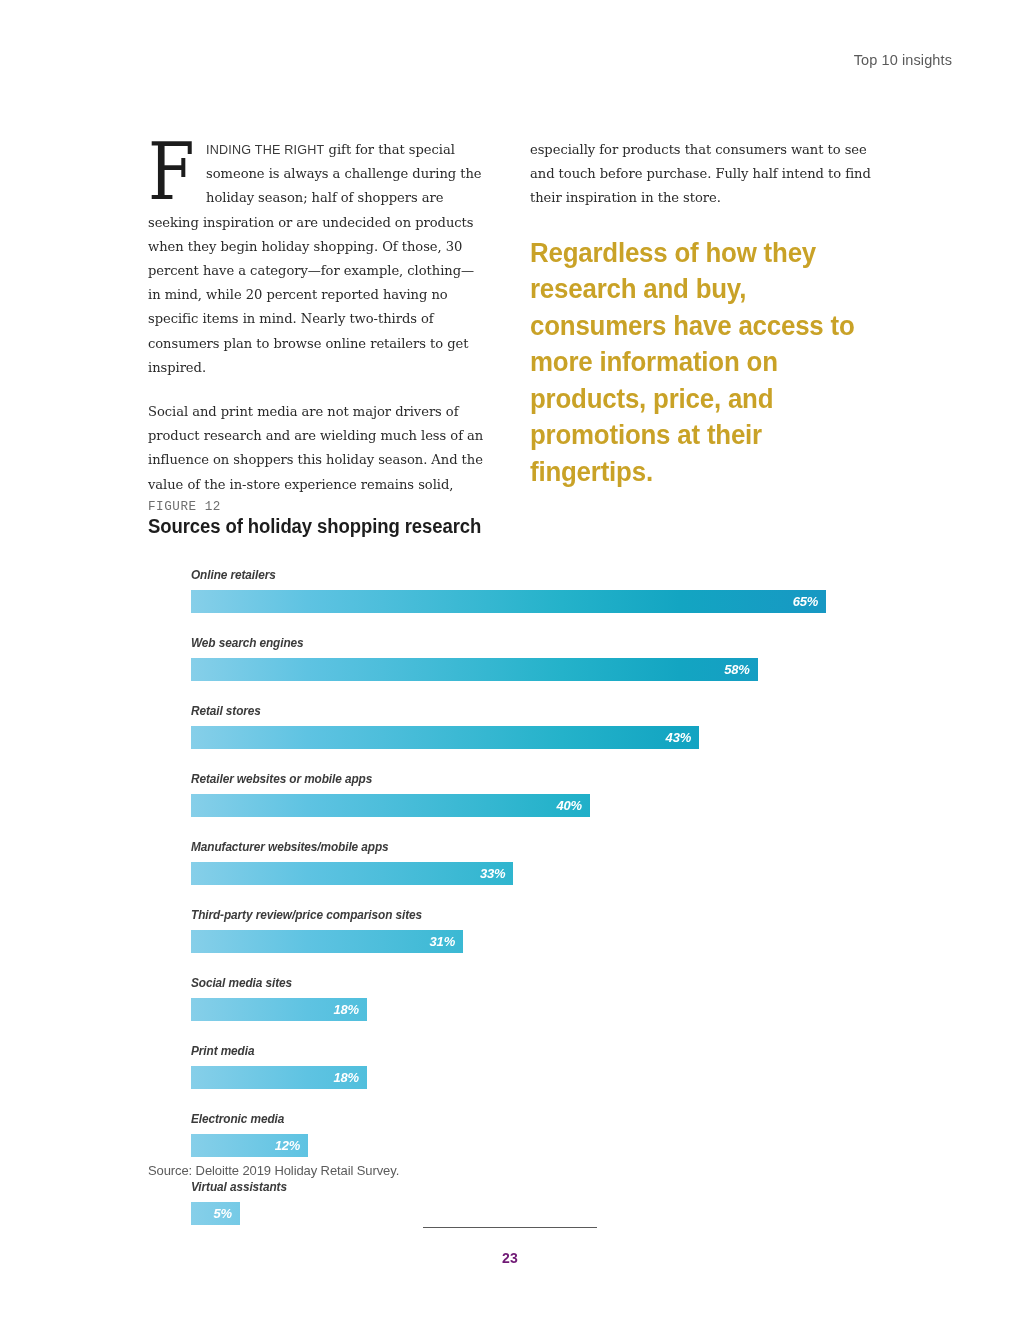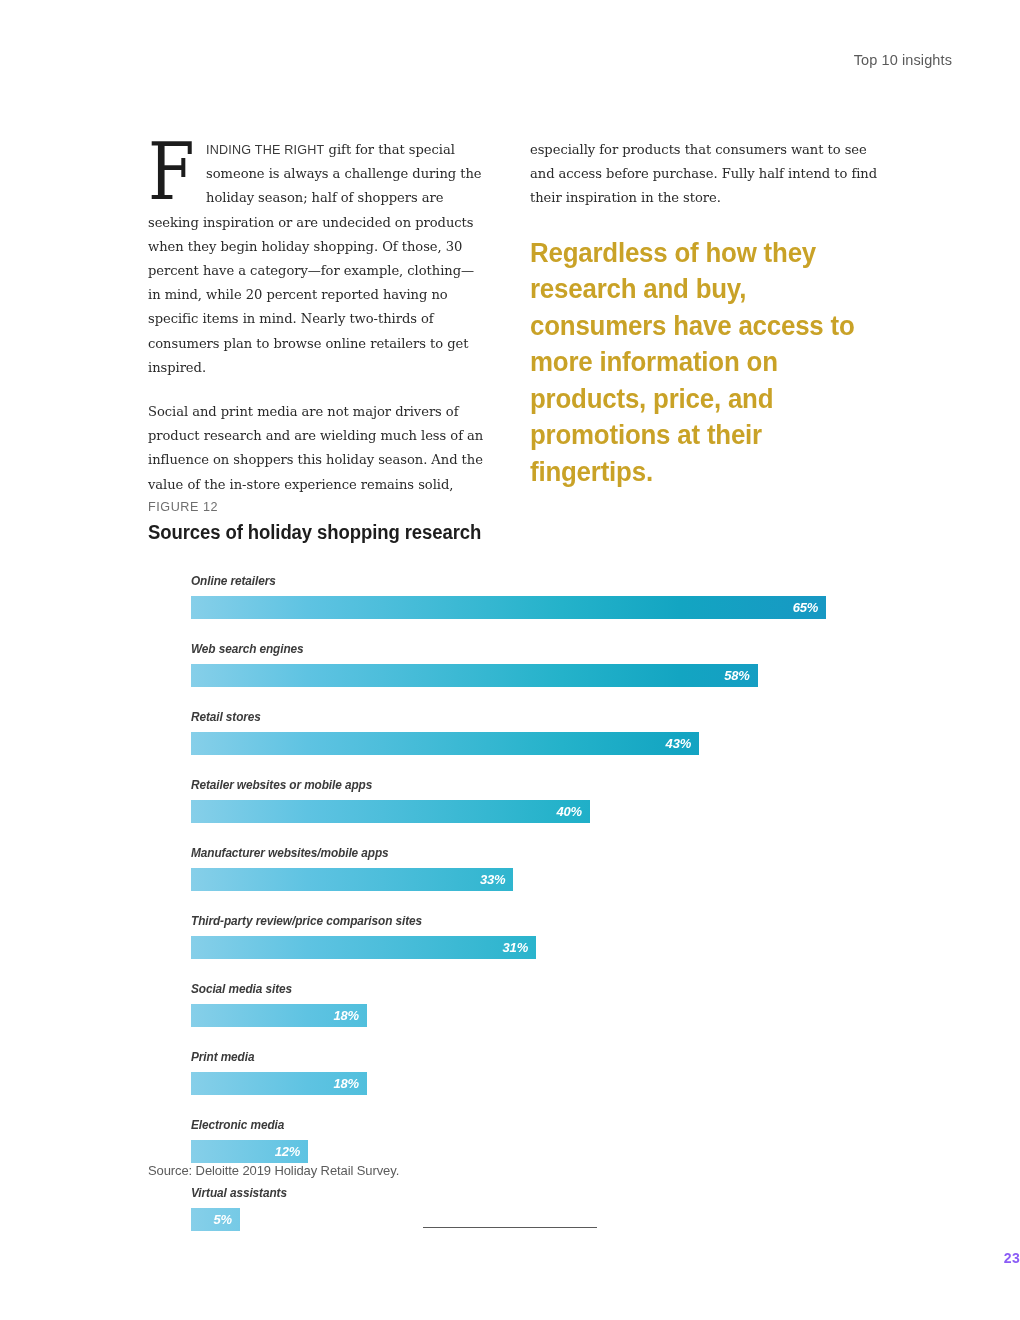--- a/index.html
+++ b/index.html
@@ -98,25 +98,25 @@
   }
 
   
   .figure {
     position: absolute;
     left: 148px;
     top: 500px;
     width: 840px;
   }
   .figure-eyebrow {
-    font-family: Liberation Sans, sans-serif;
+    font-family: Liberation Mono, monospace;
     font-size: 12.6px;
     letter-spacing: .55px;
     color: #6e6e6e;
-    margin-bottom: 7px;
+    margin-bottom: 1px;
   }
   .figure-title {
     font-family: "Liberation Sans", sans-serif;
     font-weight: bold;
     font-size: 19.5px;
     color: #1d1d1d;
     letter-spacing: -0.1px;
     transform: scaleX(0.95);
     transform-origin: left top;
     margin-bottom: 30px;
@@ -185,25 +185,25 @@
     top: 1227px;
     width: 174px;
     height: 1px;
     background: #5a5a5a;
   }
   .page-number {
     position: absolute;
     top: 1250px;
     left: 0;
     width: 1020px;
-    text-align: right;
+    text-align: center;
     font-family: "Liberation Sans", sans-serif;
     font-weight: bold;
     font-size: 14px;
-    color: #8b5cf6;
+    color: #701a75;
     letter-spacing: .3px;
   }
 </style>
 </head>
 <body>
 
 <div class="page">
 
   <div class="running-header">Top 10 insights</div>
 
@@ -211,21 +211,21 @@
 
     <div class="col-left">
       <div class="bodytext">
         <p class="dropcap-para"><span class="dropcap">F</span><span class="smallcaps">INDING THE RIGHT</span><span> gift for that special someone is always a challenge during the holiday season; half of shoppers are seeking inspiration or are undecided on products when they begin holiday shopping. Of those, 30 percent have a category—for example, clothing—in mind, while 20 percent reported having no specific items in mind. Nearly two-thirds of consumers plan to browse online retailers to get inspired.</span></p>
         <p>Social and print media are not major drivers of product research and are wielding much less of an influence on shoppers this holiday season. And the value of the in-store experience remains solid,</p>
       </div>
     </div>
 
     <div class="col-right">
       <div class="bodytext">
-        <p>especially for products that consumers want to see and access before purchase. Fully half intend to find their inspiration in the store.</p>
+        <p>especially for products that consumers want to see and touch before purchase. Fully half intend to find their inspiration in the store.</p>
       </div>
       <div class="pullquote">Regardless of how they research and buy, consumers have access to more information on products, price, and promotions at their fingertips.</div>
     </div>
 
   </div>
 
   <div class="figure">
     <div class="figure-eyebrow">FIGURE 12</div>
     <div class="figure-title">Sources of holiday shopping research</div>
 
@@ -266,21 +266,21 @@
           <div class="bar-label">Manufacturer websites/mobile apps</div>
           <div class="bar-track">
             <div class="bar-fill" style="width: 322.41px;">
               <span class="bar-value">33%</span>
             </div>
           </div>
         </div>
         <div class="bar-row">
           <div class="bar-label">Third-party review/price comparison sites</div>
           <div class="bar-track">
-            <div class="bar-fill" style="width: 345px;">
+            <div class="bar-fill" style="width: 272px;">
               <span class="bar-value">31%</span>
             </div>
           </div>
         </div>
         <div class="bar-row">
           <div class="bar-label">Social media sites</div>
           <div class="bar-track">
             <div class="bar-fill" style="width: 175.86px;">
               <span class="bar-value">18%</span>
             </div>

